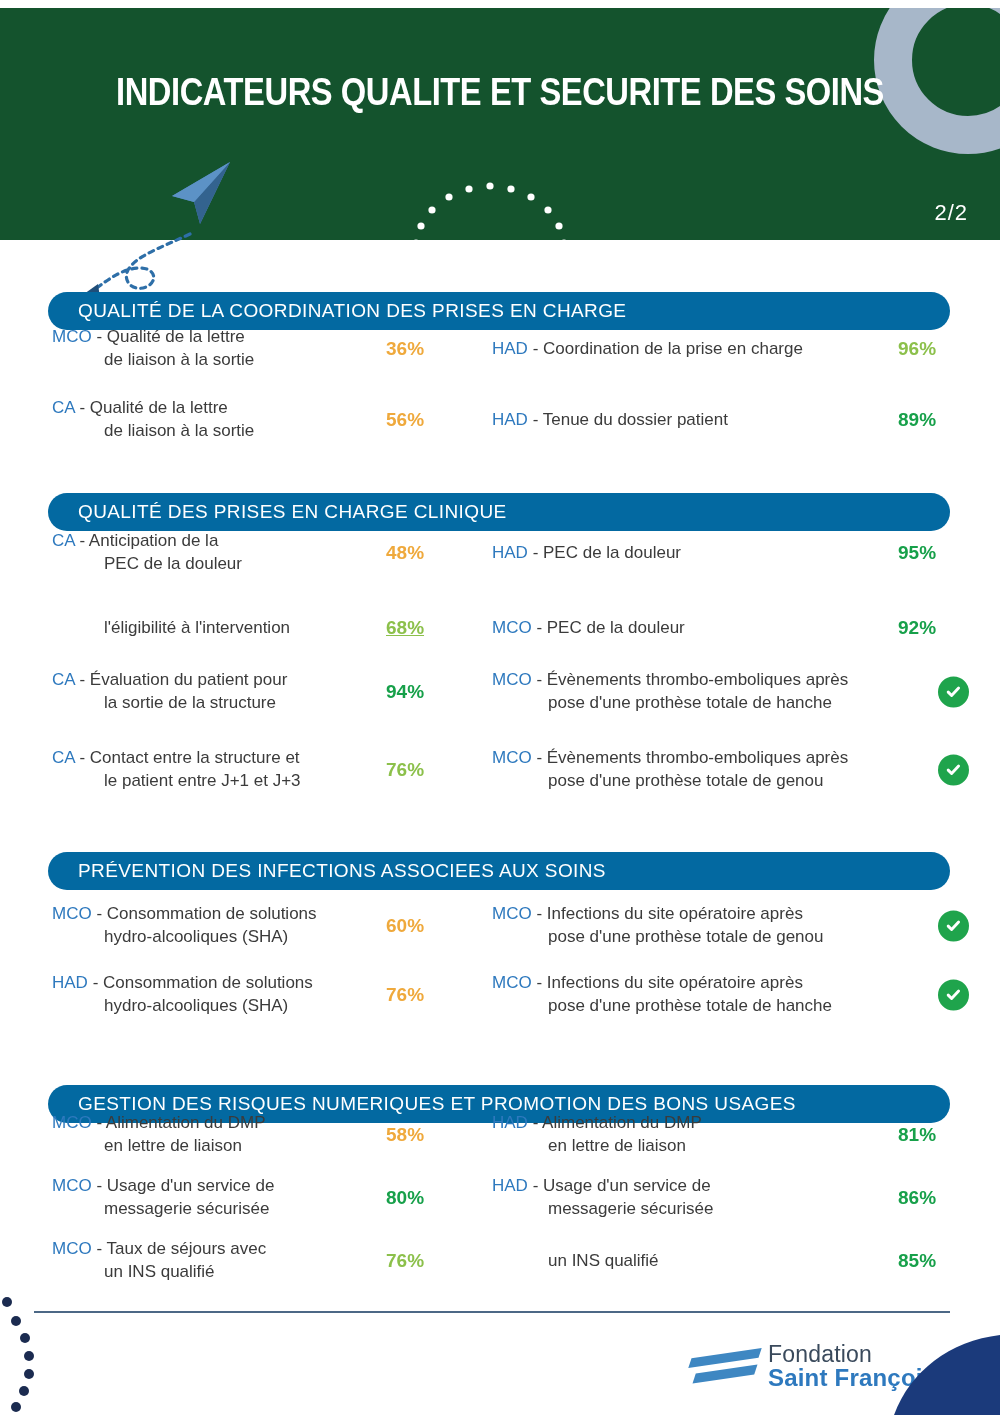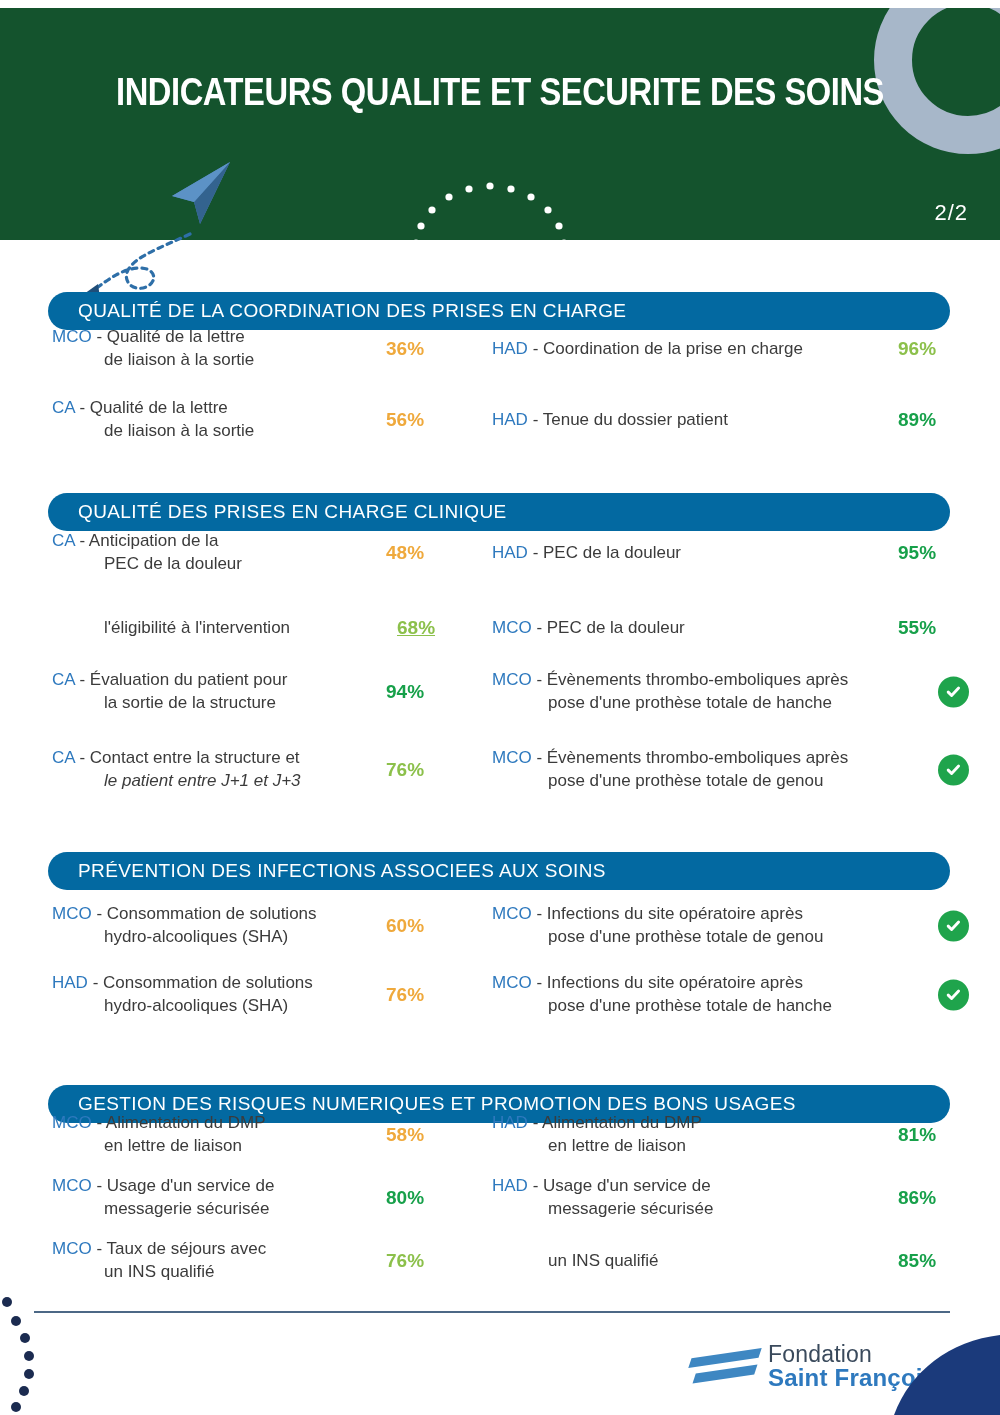--- a/index.html
+++ b/index.html
@@ -147,44 +147,44 @@
       <div style="padding-left: 52px;">PEC de la douleur</div>
     </div>
     <div class="row pct amber" style="left: 386px; top: 553px; width: 70px; transform: translateY(-50%);">48%</div>
     <div class="row label" style="left: 492px; top: 553px; width: 430px; display: block; transform: translateY(-50%);">
       <div><span class="tag">HAD</span><span> - </span><span>PEC de la douleur</span></div>
     </div>
     <div class="row pct dgreen" style="left: 898px; top: 553px; width: 70px; transform: translateY(-50%);">95%</div>
     <div class="row label" style="left: 52px; top: 628px; width: 330px; display: block; transform: translateY(-50%);">
       <div style="padding-left: 52px;">l'éligibilité à l'intervention</div>
     </div>
-    <div class="row pct lgreen" style="left: 397px; top: 628px; width: 70px; transform: translateY(-50%); text-decoration: underline;">68%</div>
+    <div class="row pct lgreen" style="left: 386px; top: 628px; width: 70px; transform: translateY(-50%); text-decoration: underline;">68%</div>
     <div class="row label" style="left: 492px; top: 628px; width: 430px; display: block; transform: translateY(-50%);">
       <div><span class="tag">MCO</span><span> - </span><span>PEC de la douleur</span></div>
     </div>
-    <div class="row pct dgreen" style="left: 898px; top: 628px; width: 70px; transform: translateY(-50%);">55%</div>
+    <div class="row pct dgreen" style="left: 898px; top: 628px; width: 70px; transform: translateY(-50%);">92%</div>
     <div class="row label" style="left: 52px; top: 692px; width: 330px; display: block; transform: translateY(-50%);">
       <div><span class="tag">CA</span><span> - </span><span>Évaluation du patient pour</span></div>
       <div style="padding-left: 52px;">la sortie de la structure</div>
     </div>
     <div class="row pct dgreen" style="left: 386px; top: 692px; width: 70px; transform: translateY(-50%);">94%</div>
     <div class="row label" style="left: 492px; top: 692px; width: 430px; display: block; transform: translateY(-50%);">
       <div><span class="tag">MCO</span><span> - </span><span>Évènements thrombo-emboliques après</span></div>
       <div style="padding-left: 56px;">pose d'une prothèse totale de hanche</div>
     </div>
     <div class="row" style="left: 938px; top: 692px; transform: translateY(-50%);">
       <div class="check">
         <svg width="17" height="17" viewBox="0 0 17 17">
           <path d="M3.2 8.6 L6.6 12 L13.6 4.6" fill="none" stroke="#ffffff" stroke-width="2.9" stroke-linecap="round" stroke-linejoin="round"></path>
         </svg>
       </div>
     </div>
     <div class="row label" style="left: 52px; top: 770px; width: 330px; display: block; transform: translateY(-50%);">
       <div><span class="tag">CA</span><span> - </span><span>Contact entre la structure et</span></div>
-      <div style="padding-left: 52px; font-style: italic;">le patient entre J+1 et J+3</div>
+      <div style="padding-left: 52px;">le patient entre J+1 et J+3</div>
     </div>
     <div class="row pct lgreen" style="left: 386px; top: 770px; width: 70px; transform: translateY(-50%);">76%</div>
     <div class="row label" style="left: 492px; top: 770px; width: 430px; display: block; transform: translateY(-50%);">
       <div><span class="tag">MCO</span><span> - </span><span>Évènements thrombo-emboliques après</span></div>
       <div style="padding-left: 56px;">pose d'une prothèse totale de genou</div>
     </div>
     <div class="row" style="left: 938px; top: 770px; transform: translateY(-50%);">
       <div class="check">
         <svg width="17" height="17" viewBox="0 0 17 17">
           <path d="M3.2 8.6 L6.6 12 L13.6 4.6" fill="none" stroke="#ffffff" stroke-width="2.9" stroke-linecap="round" stroke-linejoin="round"></path>

